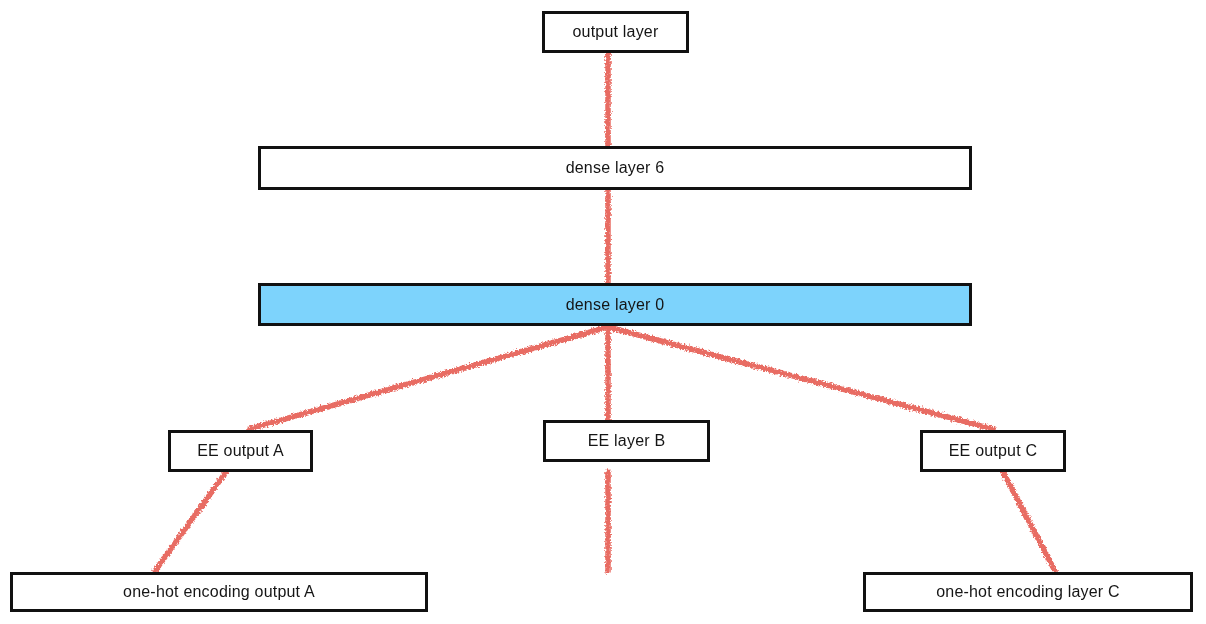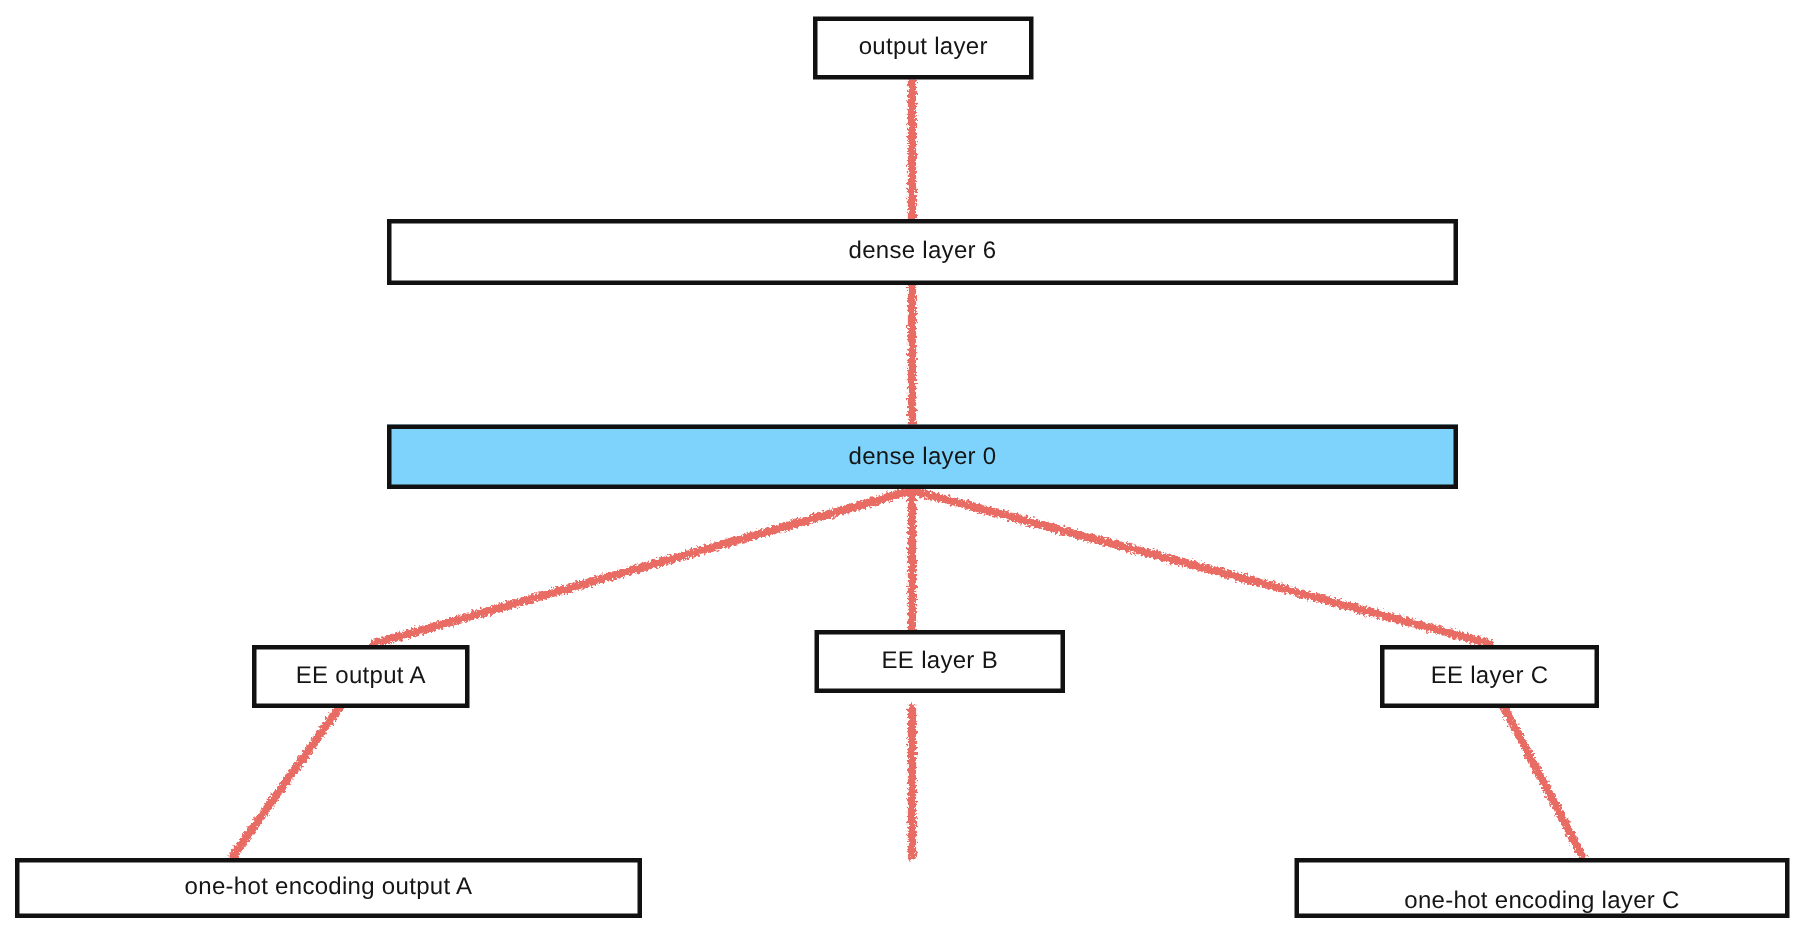--- a/index.html
+++ b/index.html
@@ -71,21 +71,21 @@
     <div class="node-box" style="left: 258px; top: 283px; width: 714px; height: 43px; border-color: rgb(17, 17, 17); background: #7dd3fc;">
       <span class="node-label" style="color: rgb(21, 21, 21);">dense layer 0</span>
     </div>
     <div class="node-box" style="left: 168px; top: 430px; width: 145px; height: 42px; border-color: rgb(17, 17, 17); background: rgb(255, 255, 255);">
       <span class="node-label" style="color: rgb(21, 21, 21);">EE output A</span>
     </div>
     <div class="node-box" style="left: 543px; top: 420px; width: 167px; height: 42px; border-color: rgb(17, 17, 17); background: rgb(255, 255, 255);">
       <span class="node-label" style="color: rgb(21, 21, 21);">EE layer B</span>
     </div>
     <div class="node-box" style="left: 920px; top: 430px; width: 146px; height: 42px; border-color: rgb(17, 17, 17); background: rgb(255, 255, 255);">
-      <span class="node-label" style="color: rgb(21, 21, 21);">EE layer C</span>
+      <span class="node-label" style="color: rgb(21, 21, 21);">EE output C</span>
     </div>
     <div class="node-box" style="left: 10px; top: 572px; width: 418px; height: 40px; border-color: rgb(17, 17, 17); background: rgb(255, 255, 255);">
       <span class="node-label" style="color: rgb(21, 21, 21);">one-hot encoding output A</span>
     </div>
-    <div class="node-box" style="left: 863px; top: 572px; width: 330px; height: 40px; border-color: rgb(17, 17, 17); background: rgb(255, 255, 255); align-items: flex-end;">
+    <div class="node-box" style="left: 863px; top: 572px; width: 330px; height: 40px; border-color: rgb(17, 17, 17); background: rgb(255, 255, 255);">
       <span class="node-label" style="color: rgb(21, 21, 21);">one-hot encoding layer C</span>
     </div>
   </div>
 
 </body></html>

